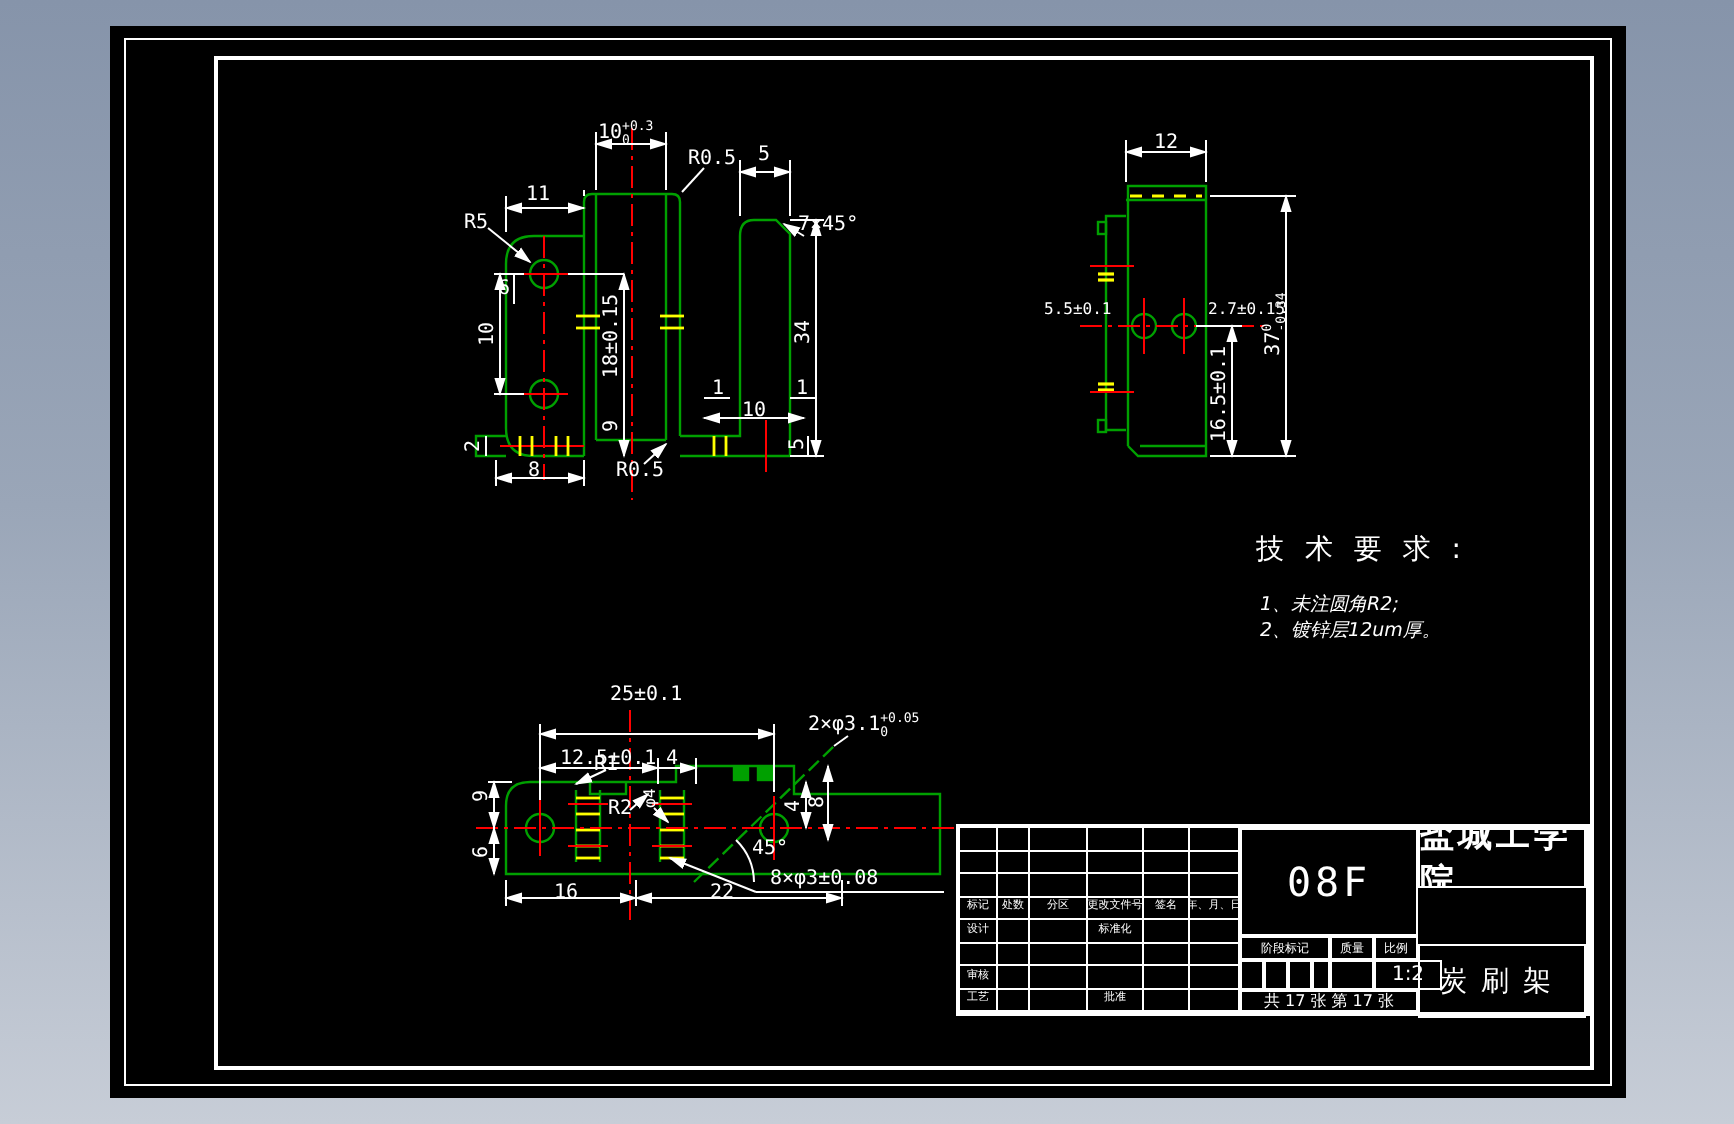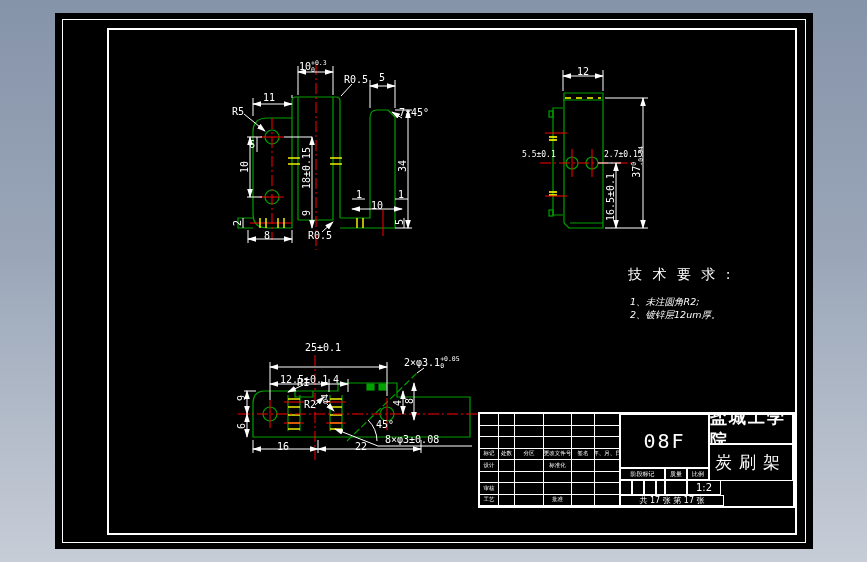--- a/index.html
+++ b/index.html
@@ -26,21 +26,21 @@
   .tb-abs{position:absolute;box-sizing:border-box;border:1px solid #fff;display:flex;
     align-items:center;justify-content:center;overflow:hidden;}
   #left-grid{position:absolute;left:0;top:0;width:140px;height:92px;display:grid;
     grid-template-columns:19px 16px 29px 28px 23px 25px;grid-auto-rows:11.5px;}
   .tb-cell{box-sizing:border-box;border-right:1px solid #fff;border-bottom:1px solid #fff;
     font-size:5.5px;line-height:11px;color:#fff;overflow:hidden;white-space:nowrap;
     display:flex;align-items:center;justify-content:center;}
   .mat{font-size:20px;font-family:"DejaVu Sans Mono","Liberation Mono",monospace;letter-spacing:2px;}
   .tb-small{font-size:6px;}
   .school{font-size:17px;font-weight:bold;letter-spacing:2px;}
-  .partname{font-size:17px;letter-spacing:7px;}
+  .partname{font-size:14px;letter-spacing:7px;margin-top:28px;}
   .dwgno{font-size:18px;font-family:"DejaVu Sans Mono","Liberation Mono",monospace;letter-spacing:1px;}
 </style>
 </head>
 <body>
 
 <div id="canvas">
   <div id="paper"></div>
   <div class="outer-border"></div>
   <div class="inner-frame"></div>
 
@@ -327,18 +327,18 @@
     <div class="tb-abs tb-small" style="left:185px;top:54px;width:22px;height:12px">质量</div>
     <div class="tb-abs tb-small" style="left:207px;top:54px;width:22px;height:12px">比例</div>
 
     <div class="tb-abs" style="left:140px;top:66px;width:12px;height:15px"></div>
     <div class="tb-abs" style="left:152px;top:66px;width:12px;height:15px"></div>
     <div class="tb-abs" style="left:164px;top:66px;width:12px;height:15px"></div>
     <div class="tb-abs" style="left:176px;top:66px;width:9px;height:15px"></div>
     <div class="tb-abs" style="left:185px;top:66px;width:22px;height:15px"></div>
     <div class="tb-abs" style="left:207px;top:66px;width:34px;height:15px;font-size:10px">1:2</div>
 
-    <div class="tb-abs" style="left:140px;top:81px;width:104px;height:11px;font-size:8px">共 17 张 第 17 张</div>
+    <div class="tb-abs" style="left:140px;top:81px;width:89px;height:11px;font-size:8px">共 17 张 第 17 张</div>
 
     <div class="tb-abs school" style="left:229px;top:0;width:84px;height:30px">盐城工学院</div>
     <div class="tb-abs partname" style="left:229px;top:30px;width:84px;height:37px">炭刷架</div>
   </div>
 </div>
 
 </body></html>

